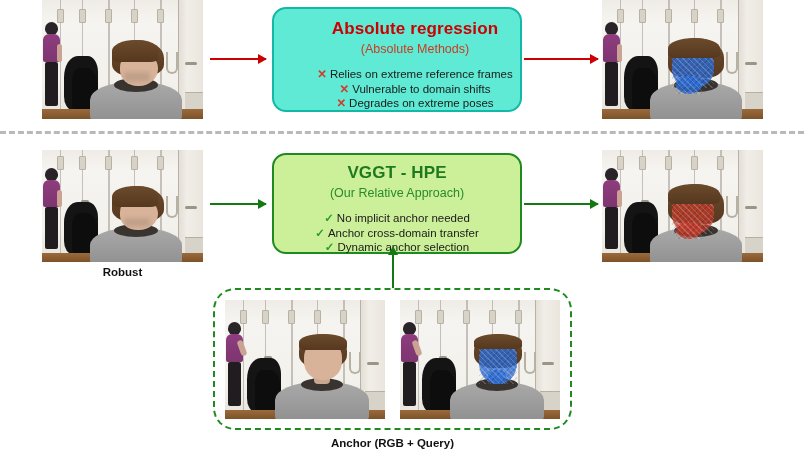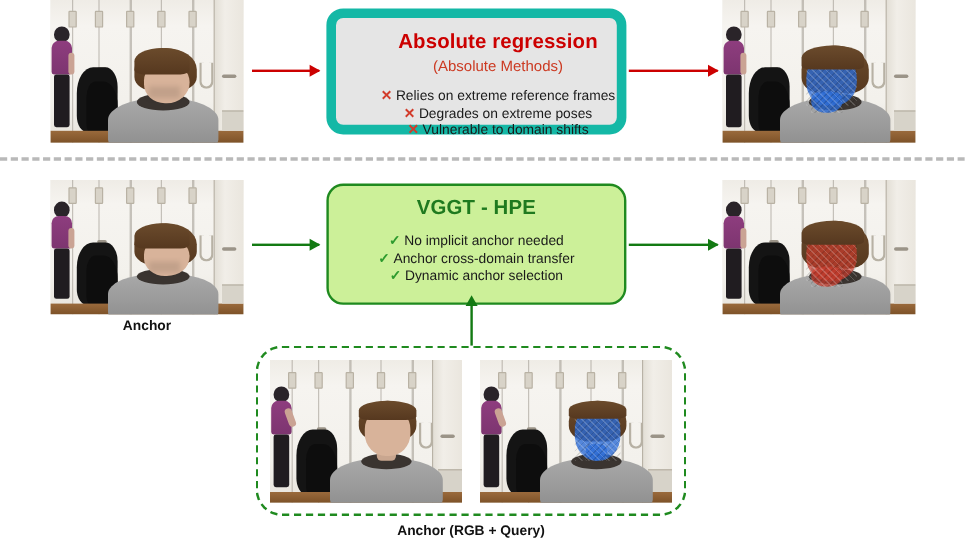--- a/index.html
+++ b/index.html
@@ -48,21 +48,21 @@
   .s-mesh-red{position:absolute;background:rgba(200,60,45,.72);}
   .mesh-tex{position:absolute;left:0;top:0;right:0;bottom:0;
     background-image:
       repeating-linear-gradient(45deg, rgba(255,255,255,.18) 0 1px, transparent 1px 4px),
       repeating-linear-gradient(-45deg, rgba(0,0,0,.12) 0 1px, transparent 1px 4px);}
   .shadow-soft{position:absolute;background:rgba(0,0,0,.10);filter:blur(2px);}
   .table-edge{position:absolute;background:#d7d3c9;border-top:1px solid #b6b0a2;}
 
   
   .callout{position:absolute;border-radius:14px;box-sizing:border-box;}
-  .callout.red{background:#e5e5e5;border:8px solid #14b8a6;padding-left:36px;}
+  .callout.red{background:#5eead4;border:2px solid #14b8a6;padding-left:36px;}
   .callout.green{background:#ccf099;border:2px solid #1f8a1f;}
   .c-title{text-align:center;font-weight:bold;font-size:17px;letter-spacing:.1px;}
   .c-sub{text-align:center;font-size:12.5px;}
   .c-list{margin:0;padding:0;list-style:none;text-align:center;}
   .c-list li{font-size:11.5px;color:#1a1a1a;line-height:14.5px;white-space:nowrap;}
   .mk{font-weight:bold;margin-right:3px;}
   .mk.x{color:#d23b2a;}
   .mk.v{color:#2e9b2e;}
   .red .c-title{color:#cc0000;}
   .red .c-sub{color:#cc3a22;}
@@ -133,24 +133,24 @@
   <div class="arrow-h red" style="left:210px;top:58px;width:56px;"></div>
 
   <div class="callout red" style="left:272px;top:7px;width:250px;height:105px;">
     <div class="c-title" style="margin-top:10px;">Absolute regression</div>
     <div class="c-sub" style="margin-top:3px;">(Absolute Methods)</div>
     <ul class="c-list" style="margin-top:11px;">
       <li>
         <span class="mk x">✕</span><span>Relies on extreme reference frames</span>
       </li>
       <li>
+        <span class="mk x">✕</span><span>Vulnerable to domain shifts</span>
+      </li>
+      <li>
         <span class="mk x">✕</span><span>Degrades on extreme poses</span>
-      </li>
-      <li>
-        <span class="mk x">✕</span><span>Vulnerable to domain shifts</span>
       </li>
     </ul>
   </div>
 
   <div class="arrow-h red" style="left:524px;top:58px;width:74px;"></div>
 
   <div class="photo" style="left:602px;top:0px;width:161px;height:119px;">
     <div class="ph-wall"></div>
     <div class="seam" style="left:18px;"></div>
     <div class="seam" style="left:40px;"></div>
@@ -219,26 +219,27 @@
     <div class="s-torso" style="left:48px;top:78px;width:92px;height:38px;"></div>
     <div class="s-collar" style="left:72px;top:74px;width:44px;height:13px;"></div>
     <div class="s-hair" style="left:70px;top:36px;width:52px;height:35px;
          border-radius:52% 52% 34% 34%;"></div>
     <div class="s-head" style="left:78px;top:48px;width:38px;height:32px;
          border-radius:44% 48% 50% 46%;"></div>
     <div class="s-hair" style="left:70px;top:36px;width:46px;height:21px;
          border-radius:60% 60% 20% 20%;"></div>
     <div class="shadow-soft" style="left:82px;top:68px;width:26px;height:9px;"></div>
   </div>
-  <div class="caption" style="left:42px;top:266px;width:161px;">Anchor</div>
+  <div class="caption" style="left:42px;top:266px;width:161px;">Robust</div>
 
   <div class="arrow-h green" style="left:210px;top:203px;width:56px;"></div>
 
   <div class="callout green" style="left:272px;top:153px;width:250px;height:101px;">
     <div class="c-title" style="margin-top:8px;">VGGT - HPE</div>
+    <div class="c-sub" style="margin-top:3px;">(Our Relative Approach)</div>
     <ul class="c-list" style="margin-top:11px;">
       <li>
         <span class="mk v">✓</span><span>No implicit anchor needed</span>
       </li>
       <li>
         <span class="mk v">✓</span><span>Anchor cross-domain transfer</span>
       </li>
       <li>
         <span class="mk v">✓</span><span>Dynamic anchor selection</span>
       </li>

